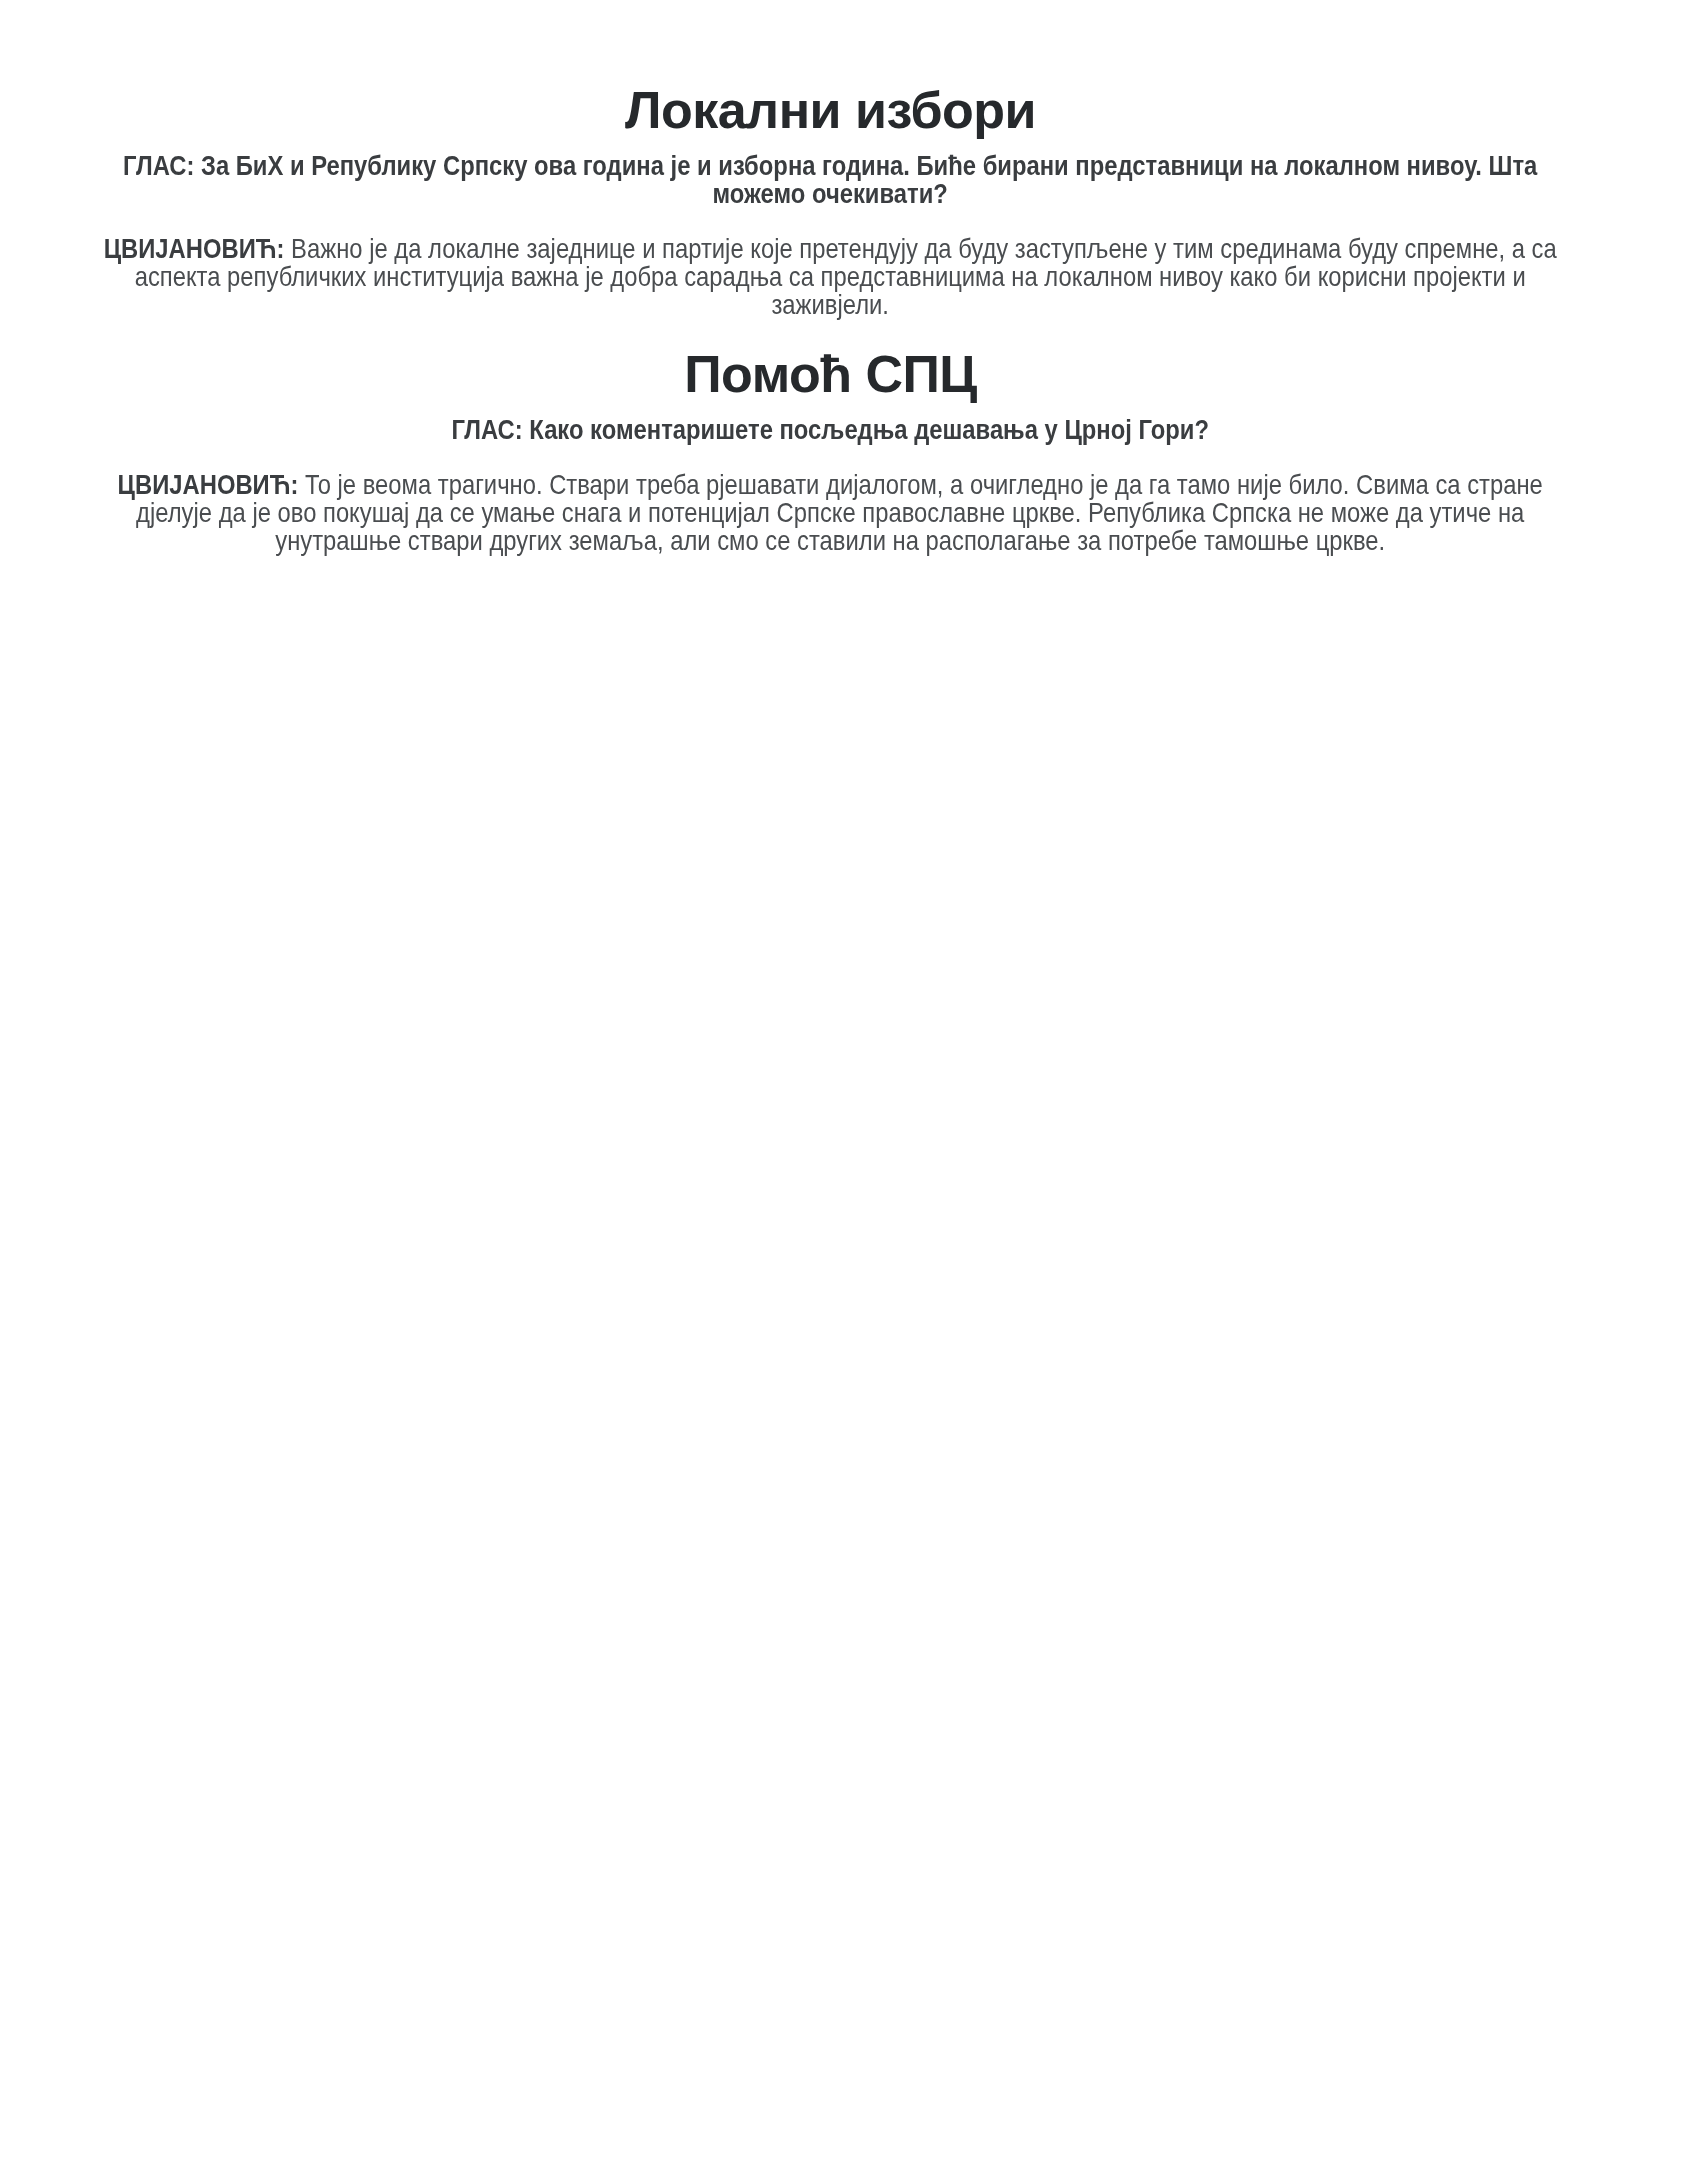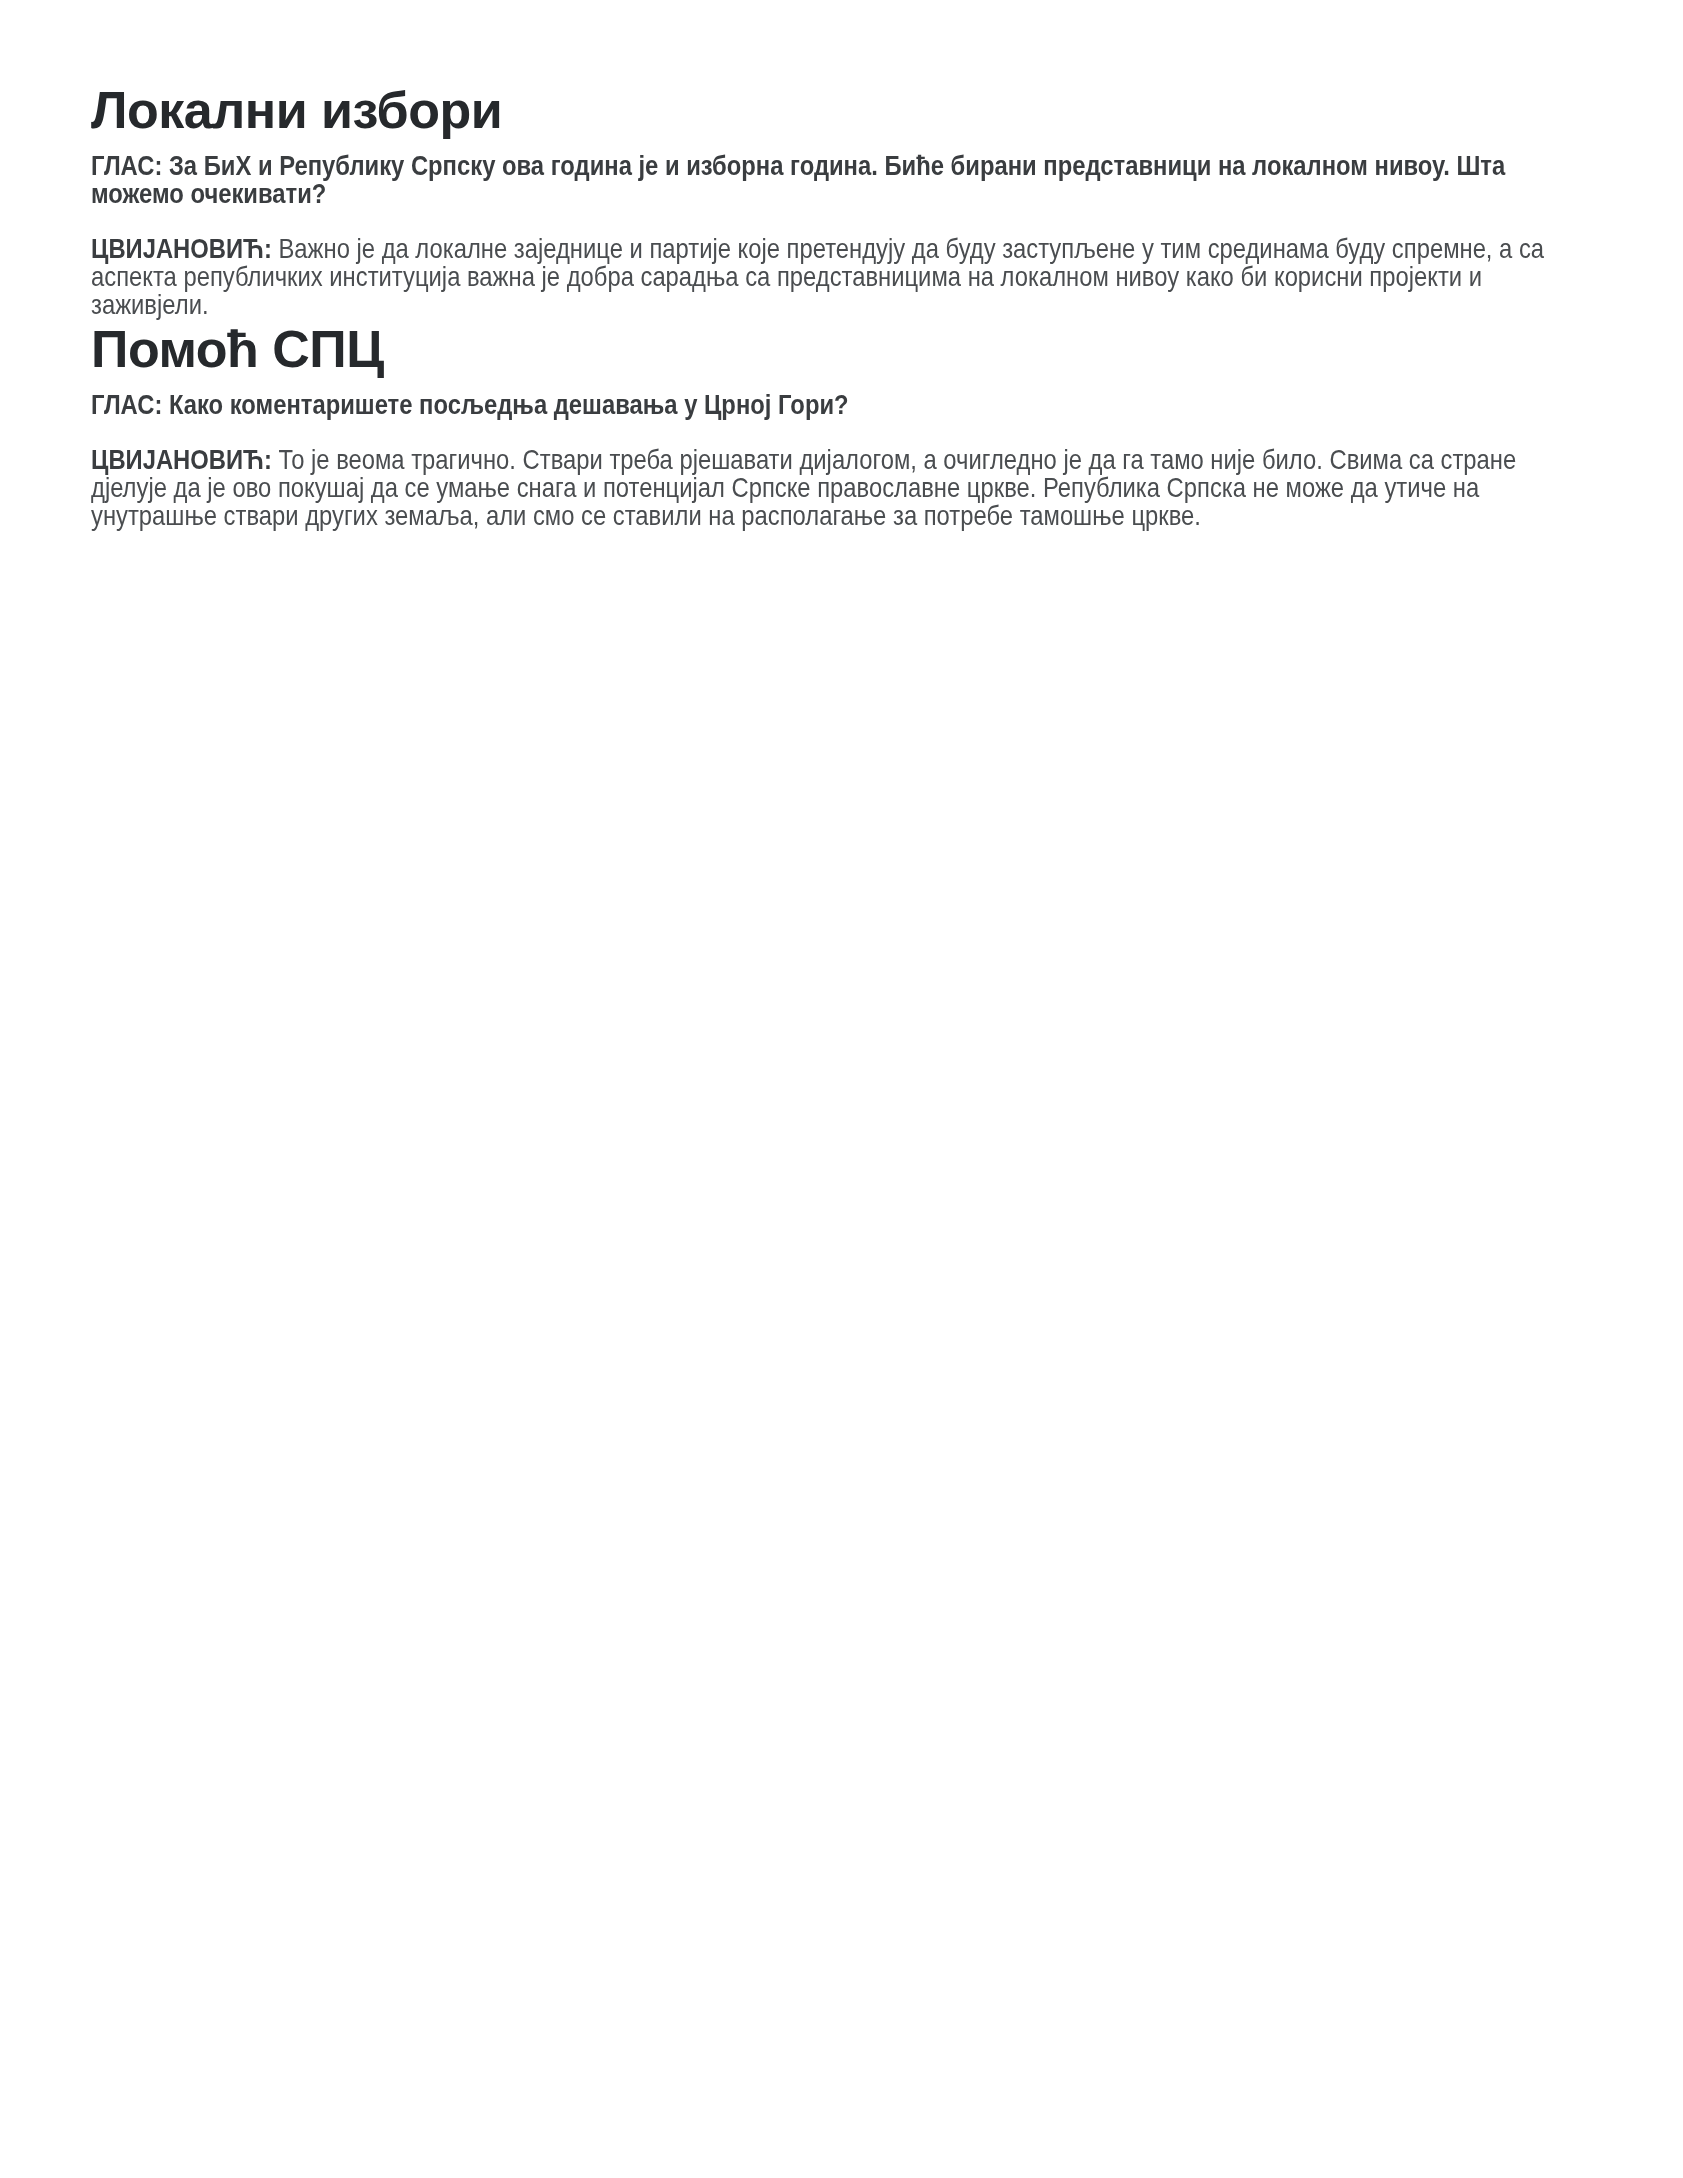--- a/index.html
+++ b/index.html
@@ -13,30 +13,32 @@
   body{
     width:1683px;
     height:2178px;
     background:var(--page-bg);
     font-family:"Liberation Sans","DejaVu Sans",sans-serif;
     overflow:hidden;
   }
   .article{
     padding:80px 113px 0 91px;
     width:1683px;
+    text-align:center;
   }
   .section-heading{
     font-size:52px;
     line-height:60px;
     font-weight:bold;
     letter-spacing:-0.5px;
     color:var(--heading-color);
     margin:0 0 12px 0;
   }
   .section-heading.second{
+    margin-top:25px;
   }
   .para{
     font-size:28px;
     line-height:28px;
     margin:27px 0 0 0;
     width:117.6%;
     transform:scaleX(0.85);
     transform-origin:0 0;
   }
   .question{

